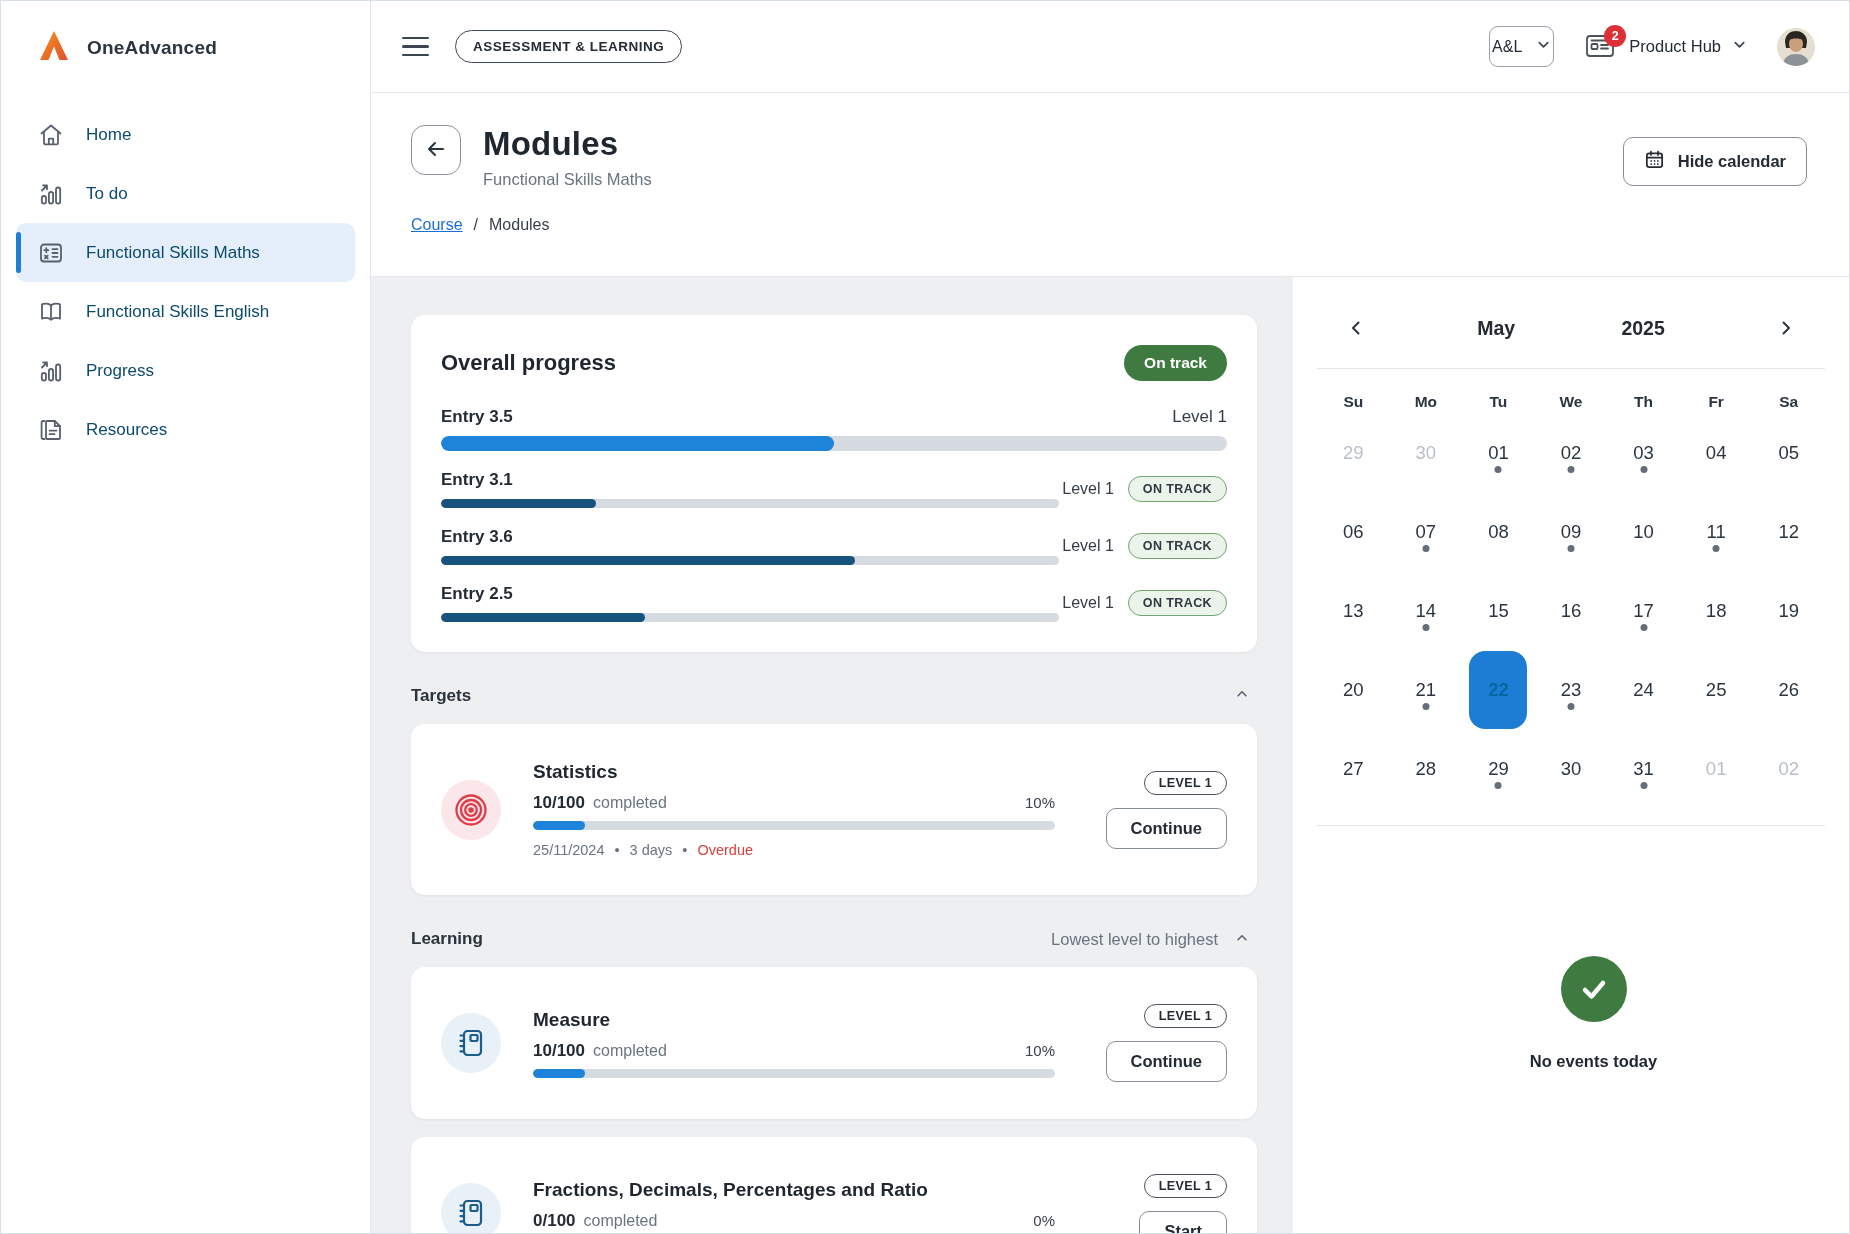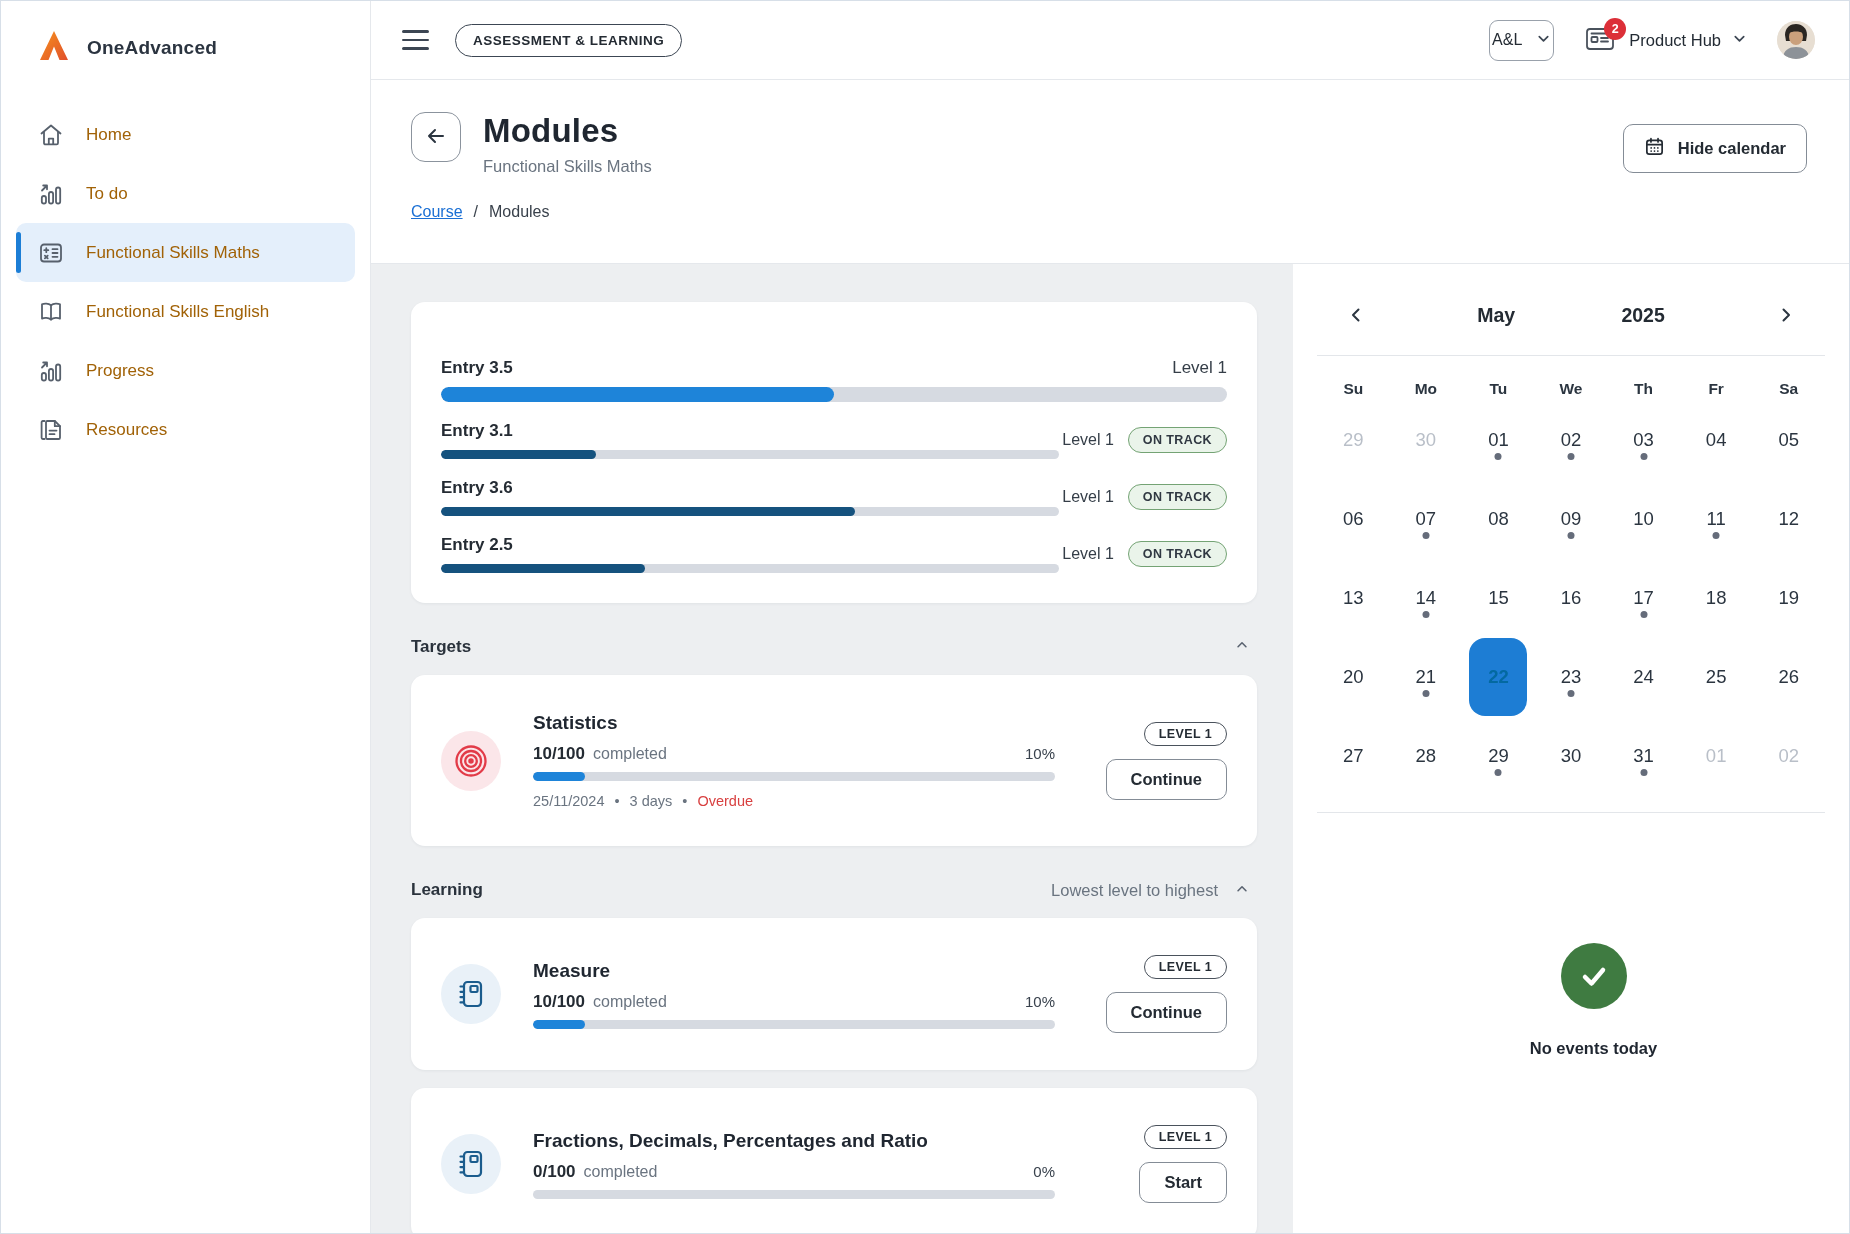--- a/index.html
+++ b/index.html
@@ -8,29 +8,29 @@
   .screen { width:1850px; height:1234px; background:#fff; border:1px solid #d7dfe8;
             display:flex; overflow:hidden; position:relative; color:#232b34; }
 
   
   .sidebar { width:370px; flex:none; background:#fff; border-right:1px solid #e5e8ec; }
   .logo-row { display:flex; align-items:center; gap:14px; padding:26px 0 0 34px; }
   .logo-text { font-size:19px; font-weight:700; color:#2b3440; letter-spacing:.2px; }
   .nav { margin-top:36px; }
   .nav-item { position:relative; display:flex; align-items:center; gap:22px; height:59px;
               margin:0 15px; padding-left:21px; border-radius:10px; font-size:17px;
-              color:#a16207; cursor:pointer; }
+              color:#0c4a6e; cursor:pointer; }
   .nav-item.active { background:#e4effb; }
   .nav-item.active::before { content:""; position:absolute; left:0; top:9px; bottom:9px;
               width:5px; border-radius:4px; background:#1c7ed6; }
   .nav-ic { width:27px; height:27px; flex:none; display:flex; align-items:center; justify-content:center; }
 
   
   .main { flex:1; display:flex; flex-direction:column; min-width:0; }
-  .topbar { height:79px; flex:none; display:flex; align-items:center; padding:0 34px 0 31px;
+  .topbar { height:92px; flex:none; display:flex; align-items:center; padding:0 34px 0 31px;
             border-bottom:1px solid #e5e8ec; background:#fff; }
   .burger { width:27px; display:flex; flex-direction:column; gap:6px; cursor:pointer; }
   .burger i { height:2.6px; background:#3c4653; border-radius:2px; }
   .app-badge { margin-left:26px; border:1.7px solid #3c4653; border-radius:18px;
                padding:8px 17px; font-size:13.5px; font-weight:700; letter-spacing:.5px; color:#242b33; }
   .top-right { margin-left:auto; display:flex; align-items:center; gap:30px; }
   .ws-btn { display:flex; align-items:center; gap:14px; border:1px solid #99a1ab; border-radius:9px;
             padding:10px 2px; font-size:16px; color:#242b33; background:#fff; cursor:pointer; }
   .hub { display:flex; align-items:center; gap:11px; font-size:16.5px; cursor:pointer; }
   .hub-ic { position:relative; width:34px; height:30px; }
@@ -297,20 +297,24 @@
         <span class="crumb-link">Course</span>
         <span class="crumb-sep">/</span>
         <span class="crumb-cur">Modules</span>
       </div>
     </section>
 
     <div class="content-row">
       <div class="content">
 
         <div class="card overall">
+          <div class="oc-head">
+            <div class="oc-title">Overall progress</div>
+            <div class="status-pill">On track</div>
+          </div>
 
           <div class="prow1">
             <div class="prow-top">
               <span class="plabel">Entry 3.5</span>
               <span class="plevel">Level 1</span>
             </div>
             <div class="track thick">
               <div class="fill f-bright" style="width: 50%;"></div>
             </div>
           </div>

